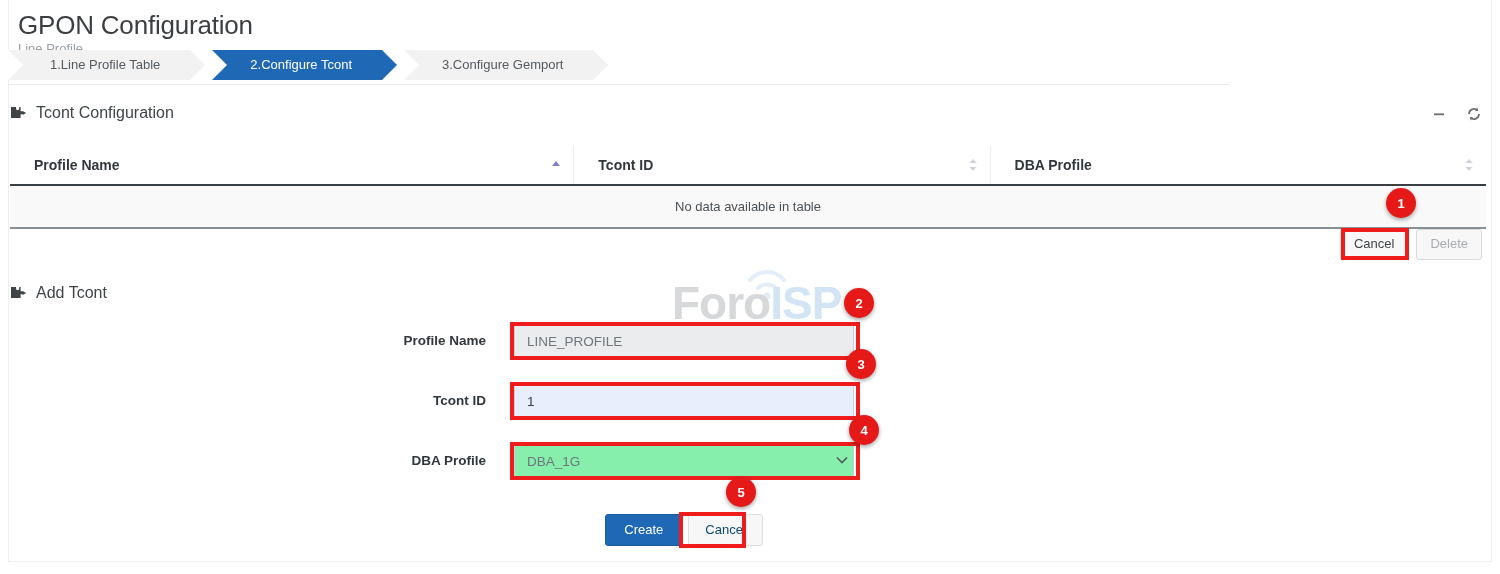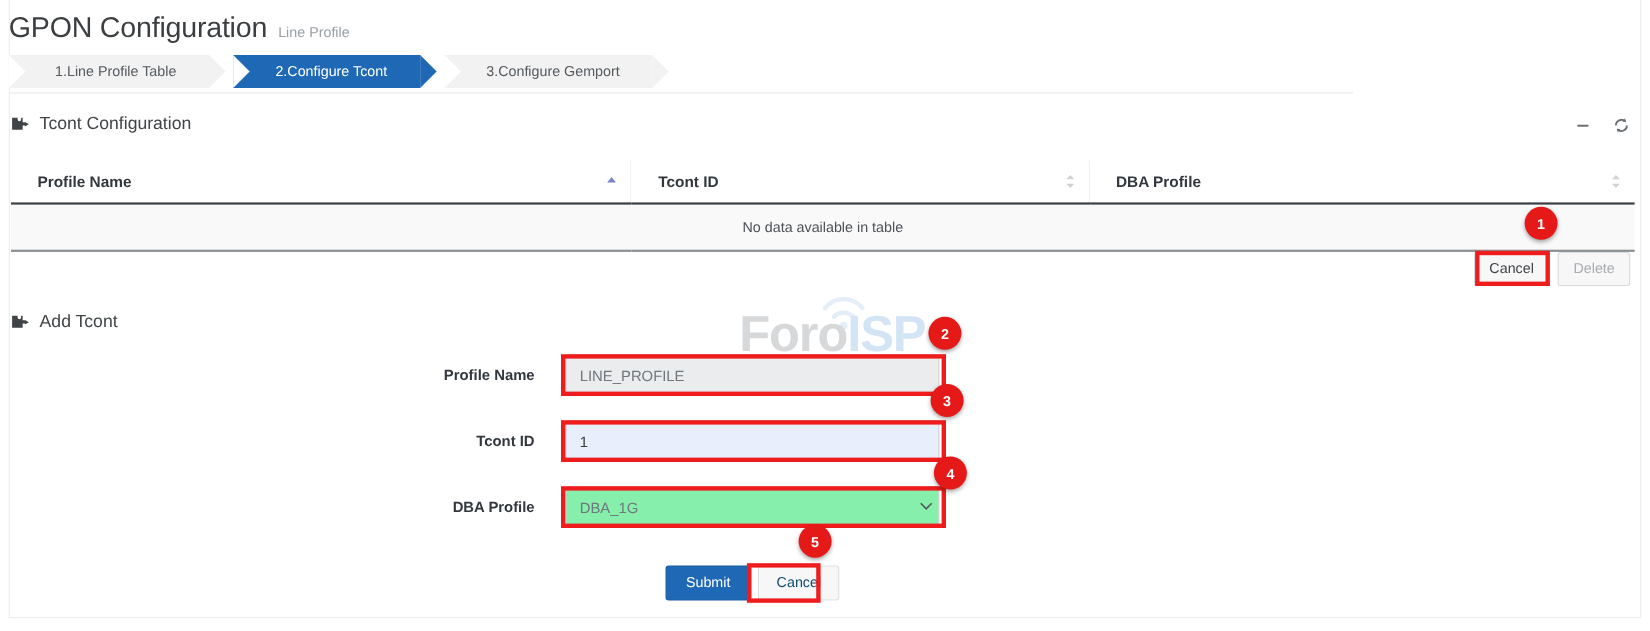--- a/index.html
+++ b/index.html
@@ -37,20 +37,21 @@
     background: #fff;
   }
 
   
   .page-header {
     position: absolute;
     left: 8px;
     top: 10px;
     display: flex;
     align-items: baseline;
+    flex-direction: column;
   }
   .page-title {
     font-size: 26px;
     font-weight: 400;
     color: #3c3f41;
     letter-spacing: -0.2px;
   }
   .page-subtitle {
     font-size: 13px;
     color: #9aa0a6;
@@ -483,21 +484,21 @@
       </select>
       <span class="select-caret">
         <svg width="12" height="8" viewBox="0 0 12 8">
             <path d="M1 1.5 L6 6.5 L11 1.5" fill="none" stroke="#555a5f" stroke-width="1.6"></path>
           </svg>
       </span>
     </div>
   </div>
 
   <div class="form-actions">
-    <button class="btn-primary">Submit</button>
+    <button class="btn-primary">Create</button>
     <button class="btn-plain">Cancel</button>
   </div>
 
   <div class="anno-box" style="left:1341px; top:228px; width:68px; height:32px;"></div>
   <div class="anno-box" style="left:510px; top:322px; width:350px; height:38px;"></div>
   <div class="anno-box" style="left:510px; top:382px; width:350px; height:38px;"></div>
   <div class="anno-box" style="left:510px; top:442px; width:350px; height:38px;"></div>
   <div class="anno-box" style="left:679px; top:512px; width:67px; height:36px;"></div>
 
   <div class="anno-badge" style="left:1386px; top:188px;">1</div>

